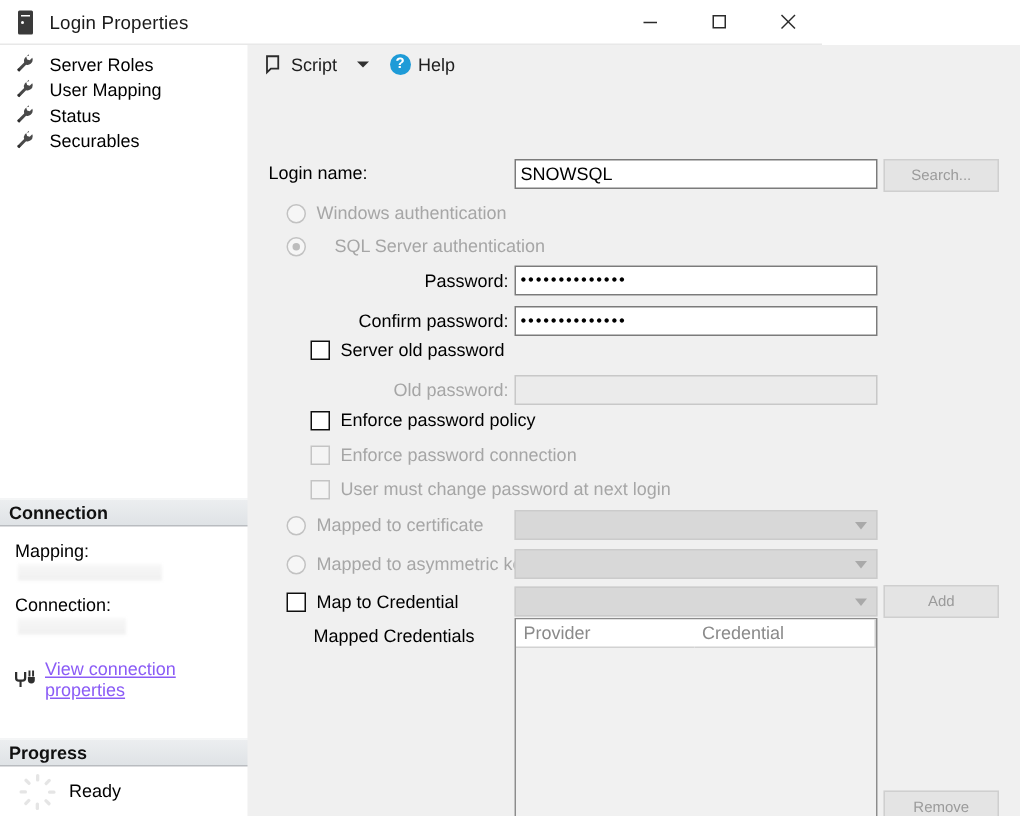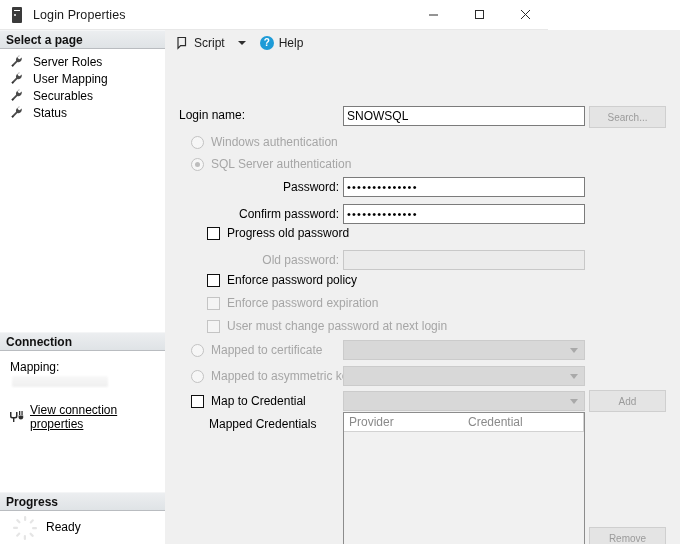--- a/index.html
+++ b/index.html
@@ -100,21 +100,21 @@
     width: 96px;
     background: linear-gradient(to bottom, #f7f7f7, #ededed);
     filter: blur(1.2px); opacity: .85;
   }
   .conn-link-row {
     display: flex; align-items: center;
     margin-top: 16px; margin-left: -2px;
   }
   .plug-icon { width: 16px; height: 14px; margin-right: 6px; flex: 0 0 auto; }
   .conn-link {
-    font-size: 12px; color: #000000;
+    font-size: 12px; color: #8b5cf6;
     text-decoration: underline; cursor: pointer;
   }
 
   .progress-head {
     position: absolute; left: 0; bottom: 33px; width: 172px;
   }
   .progress-body {
     position: absolute; left: 0; bottom: 0; width: 148px; height: 33px;
   }
   .spinner {
@@ -259,21 +259,20 @@
           <line x1="10" y1="1" x2="1" y2="10" stroke="currentColor" stroke-width="1"></line>
         </svg>
     </div>
   </div>
 </div>
 
 <div class="body-wrap">
 
   <div class="sidebar">
 
-    <div class="section-head">Select a page</div>
 
     <div class="nav-list">
 
 
       <div class="nav-item">
         <span class="wrench">
           <svg width="13" height="13" viewBox="0 0 13 13">
             <path d="M9.3 1.2a3.4 3.4 0 0 0-3.2 4.5L1.4 10.4l1.4 1.4 4.6-4.7a3.4 3.4 0 0 0 4.4-3.3c0-.5-.1-.9-.3-1.3L9.8 4.2 8.1 3.6 7.5 1.9l1.7-1.7c-.4-.1-.6 0 0 0z" fill="#4a4a4a"></path>
             <circle cx="2.6" cy="10.6" r="0.9" fill="#2e2e2e"></circle>
           </svg>
@@ -291,41 +290,45 @@
         <span class="nav-label">User Mapping</span>
       </div>
 
       <div class="nav-item">
         <span class="wrench">
           <svg width="13" height="13" viewBox="0 0 13 13">
             <path d="M9.3 1.2a3.4 3.4 0 0 0-3.2 4.5L1.4 10.4l1.4 1.4 4.6-4.7a3.4 3.4 0 0 0 4.4-3.3c0-.5-.1-.9-.3-1.3L9.8 4.2 8.1 3.6 7.5 1.9l1.7-1.7c-.4-.1-.6 0 0 0z" fill="#4a4a4a"></path>
             <circle cx="2.6" cy="10.6" r="0.9" fill="#2e2e2e"></circle>
           </svg>
         </span>
-        <span class="nav-label">Securables</span>
+        <span class="nav-label">Status</span>
       </div>
 
       <div class="nav-item">
         <span class="wrench">
           <svg width="13" height="13" viewBox="0 0 13 13">
             <path d="M9.3 1.2a3.4 3.4 0 0 0-3.2 4.5L1.4 10.4l1.4 1.4 4.6-4.7a3.4 3.4 0 0 0 4.4-3.3c0-.5-.1-.9-.3-1.3L9.8 4.2 8.1 3.6 7.5 1.9l1.7-1.7c-.4-.1-.6 0 0 0z" fill="#4a4a4a"></path>
             <circle cx="2.6" cy="10.6" r="0.9" fill="#2e2e2e"></circle>
           </svg>
         </span>
-        <span class="nav-label">Status</span>
+        <span class="nav-label">Securables</span>
       </div>
 
     </div>
 
     <div style="position:absolute; left:0; top:302px; width:172px;">
       <div class="section-head">Connection</div>
       <div class="conn-block">
         <div class="conn-row">
           <div class="conn-label">Mapping:</div>
           <div class="conn-value"></div>
+        </div>
+        <div class="conn-row" style="margin-top:9px;">
+          <div class="conn-label">Connection:</div>
+          <div class="conn-value" style="width:72px;"></div>
         </div>
         <div class="conn-link-row">
           <span class="plug-icon">
             <svg width="16" height="14" viewBox="0 0 16 14">
               <path d="M2 2v4a2.5 2.5 0 0 0 2.5 2.5h.5V12h1.4V8.5h.6A2.5 2.5 0 0 0 9.5 6V2H8v4a1 1 0 0 1-1 1H4.5a1 1 0 0 1-1-1V2z" fill="#2f2f2f"></path>
               <rect x="11" y="1" width="1.3" height="4" fill="#2f2f2f"></rect>
               <rect x="13.4" y="1" width="1.3" height="4" fill="#2f2f2f"></rect>
               <path d="M10.6 5.4h4.6v1.9a2.3 2.3 0 0 1-4.6 0z" fill="#2f2f2f"></path>
             </svg>
           </span>
@@ -382,53 +385,53 @@
       <div class="row" style="left:14px; top:52px;">
         <span class="lbl">Login name:</span>
       </div>
       <input class="txt" type="text" readonly="" style="left: 178px; top: 50px; position: absolute; width: 242px;" value="SNOWSQL">
       <div class="btn" style="position:absolute; left:424px; top:50px; width:77px;">Search...</div>
 
       <div class="row" style="left:26px; top:79px;">
         <span class="radio"></span>
         <span class="lbl dim">Windows authentication</span>
       </div>
-      <div class="row" style="left:26px; top:101px;">
+      <div class="row" style="left:26px; top:101px;gap:12px;">
         <span class="radio checked"></span>
         <span class="lbl dim">SQL Server authentication</span>
       </div>
 
       <div class="row" style="left:44px; top:124px; width:130px; justify-content:flex-end;">
         <span class="lbl">Password:</span>
       </div>
       <input class="txt pw" type="text" readonly="" style="position: absolute; left: 178px; top: 121px; width: 242px;" value="••••••••••••••">
 
       <div class="row" style="left:24px; top:151px; width:150px; justify-content:flex-end;">
         <span class="lbl">Confirm password:</span>
       </div>
       <input class="txt pw" type="text" readonly="" style="position: absolute; left: 178px; top: 148px; width: 242px;" value="••••••••••••••">
 
       <div class="row" style="left:42px; top:170px;">
         <span class="chk"></span>
-        <span class="lbl">Progress old password</span>
+        <span class="lbl">Server old password</span>
       </div>
 
       <div class="row" style="left:44px; top:197px; width:130px; justify-content:flex-end;">
         <span class="lbl dim">Old password:</span>
       </div>
       <input class="txt dim" type="text" readonly="" disabled="" style="position: absolute; left: 178px; top: 194px; width: 242px;" value="">
 
       <div class="row" style="left:42px; top:217px;">
         <span class="chk"></span>
         <span class="lbl">Enforce password policy</span>
       </div>
 
       <div class="row" style="left:42px; top:240px;">
         <span class="chk dim"></span>
-        <span class="lbl dim">Enforce password expiration</span>
+        <span class="lbl dim">Enforce password connection</span>
       </div>
 
       <div class="row" style="left:42px; top:263px;">
         <span class="chk dim"></span>
         <span class="lbl dim">User must change password at next login</span>
       </div>
 
       <div class="row" style="left:26px; top:287px;">
         <span class="radio"></span>
         <span class="lbl dim">Mapped to certificate</span>

